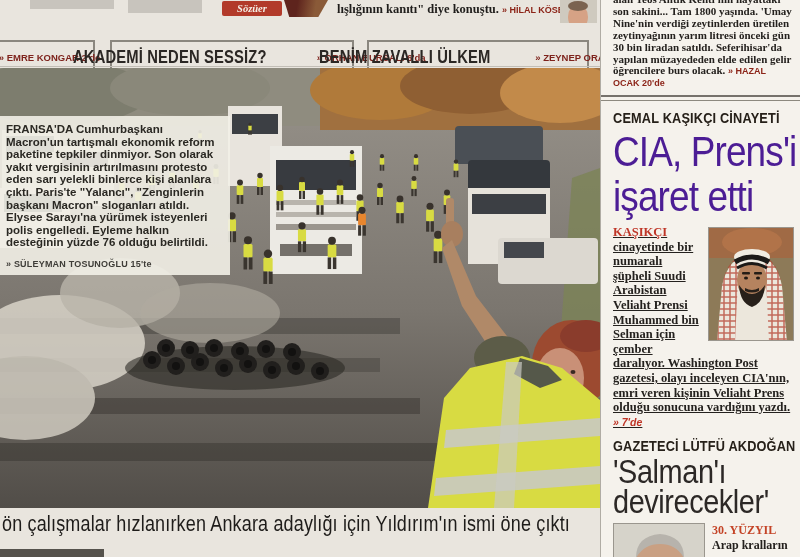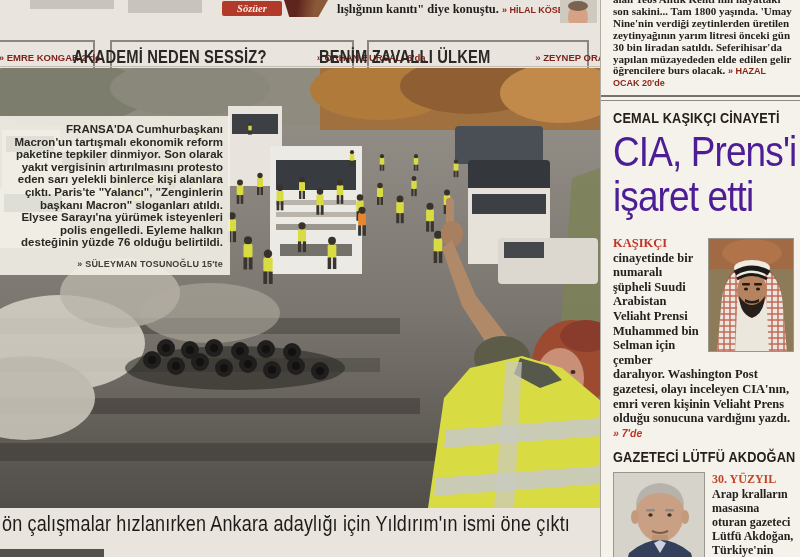--- a/index.html
+++ b/index.html
@@ -30,39 +30,39 @@
   .rule-under-boxes { position:absolute; left:0; top:66px; width:600px; border-top:1px solid #c2beb6; }
 
   
   .photo-zone { position:absolute; left:0; top:68px; width:600px; height:440px; overflow:hidden; background:#8d8880; }
   .photo-zone svg { position:absolute; left:0; top:0; }
   .main-headline { position:absolute; left:4px; top:0; width:594px; font:800 44px/46px "Liberation Sans", sans-serif;
       color:#f2d339; letter-spacing:0px; white-space:nowrap;
       text-shadow:-2px -2px 0 #32281a, 2px -2px 0 #32281a, -2px 2px 0 #32281a, 2px 2px 0 #32281a,
                   0 3px 0 #32281a, 3px 0 0 #32281a, -3px 0 0 #32281a, 0 -3px 0 #32281a, 3px 4px 2px rgba(30,22,10,.6); }
   .lead-overlay { position:absolute; left:0; top:48px; width:230px; background:rgba(242,239,231,.9);
-      padding:7px 7px 6px 6px; font:700 11.5px/12.6px "Liberation Sans", sans-serif; color:#2a2823;text-align:right; }
+      padding:7px 7px 6px 6px; font:700 11.5px/12.6px "Liberation Sans", sans-serif; color:#2a2823; }
   .lead-overlay .byline { display:block; margin-top:10px; font:700 9px "Liberation Sans", sans-serif; color:#3f3d38; letter-spacing:.2px; }
 
   
   .bottom-headline { position:absolute; left:2px; top:511px; width:745px; font:400 22.5px/26px "Liberation Sans", sans-serif;
       color:#1e1c1a; transform:scaleX(.8); transform-origin:left top; white-space:nowrap; letter-spacing:.2px; }
   .bottom-left-bar { position:absolute; left:0; top:549px; width:104px; height:8px; background:#55524c; }
 
   
   .right-col { position:absolute; left:600px; top:0; width:200px; height:557px; background:#f5f2ec;
       border-left:1px solid #b0aca4; padding:0 6px 0 12px; }
   .olive-wrap { height:89px; overflow:hidden; }
   .olive-wrap p { margin-top:-6px; font:700 11px/11.9px "Liberation Serif", serif; color:#24211e; }
   .ref-red { font:700 9px "Liberation Sans", sans-serif; color:#8c2418; }
   .double-rule { margin:6px -6px 0 -12px; height:6px; border-top:2px solid #76726c; border-bottom:1px solid #8d897f; }
   .kicker { margin-top:8px; font:700 15px "Liberation Sans", sans-serif; color:#262019; transform:scaleX(.85); transform-origin:left center; white-space:nowrap; letter-spacing:.2px; }
   .headline-xl { margin-top:3px; font:400 42px/45px "Liberation Sans", sans-serif; color:#4c1d95; }
   .headline-xl div { transform:scaleX(.88); transform-origin:left center; white-space:nowrap; letter-spacing:-1px; }
-  .story-body { margin-top:17px; font:700 12.5px/14.6px "Liberation Serif", serif; color:#24211e; }
+  .story-body { margin-top:6px; font:700 12.5px/14.6px "Liberation Serif", serif; color:#24211e;text-decoration:underline; }
   .story-body .lead { color:#bf3527; }
   .story-body .ref { font:italic 700 10.5px "Liberation Sans", sans-serif; color:#bf3527; }
   .photo-mbs { float:right; width:86px; height:114px; margin:2px 0 2px 6px; border:1px solid #9a968e; overflow:hidden; }
   .headline-lg { margin-top:2px; font:400 34px/30px "Liberation Sans", sans-serif; color:#2c2826; }
   .headline-lg div { transform:scaleX(.85); transform-origin:left center; white-space:nowrap; letter-spacing:-.5px; }
   .akdogan-row { display:flex; margin-top:7px; gap:7px; }
   .photo-akdogan { flex:0 0 92px; height:100px; border:1px solid #9a968e; overflow:hidden; }
   .akdogan-text { font:700 12px/14.2px "Liberation Serif", serif; color:#24211e; }
   .akdogan-text .lead { color:#c44427; }
 </style>
@@ -298,20 +298,24 @@
           </svg>
         </div>
         <span class="lead">KAŞIKÇI</span>
         <span>cinayetinde bir numaralı şüpheli Suudi Arabistan Veliaht Prensi Muhammed bin Selman için çember daralıyor. Washington Post gazetesi, olayı inceleyen CIA'nın, emri veren kişinin Veliaht Prens olduğu sonucuna vardığını yazdı. </span>
         <span class="ref">» 7'de</span>
       </div>
     </section>
 
     <section>
       <div class="kicker">GAZETECİ LÜTFÜ AKDOĞAN</div>
+      <div class="headline-lg">
+        <div>'Salman'ı</div>
+        <div>devirecekler'</div>
+      </div>
       <div class="akdogan-row">
         <div class="photo-akdogan">
           <svg width="92" height="100" viewBox="0 0 92 100">
             <rect width="92" height="100" fill="#d6d3ca"></rect>
             <ellipse cx="46" cy="40" rx="24" ry="29" fill="#c9a083"></ellipse>
             <path d="M22,34 Q22,12 46,10 Q70,12 70,34 Q62,20 46,20 Q30,20 22,34 Z" fill="#b7b3ac"></path>
             <ellipse cx="21" cy="44" rx="4" ry="7" fill="#c39a7c"></ellipse>
             <ellipse cx="71" cy="44" rx="4" ry="7" fill="#c39a7c"></ellipse>
             <rect x="32" y="36" width="9" height="2.4" rx="1" fill="#8f8b84"></rect>
             <rect x="51" y="36" width="9" height="2.4" rx="1" fill="#8f8b84"></rect>

